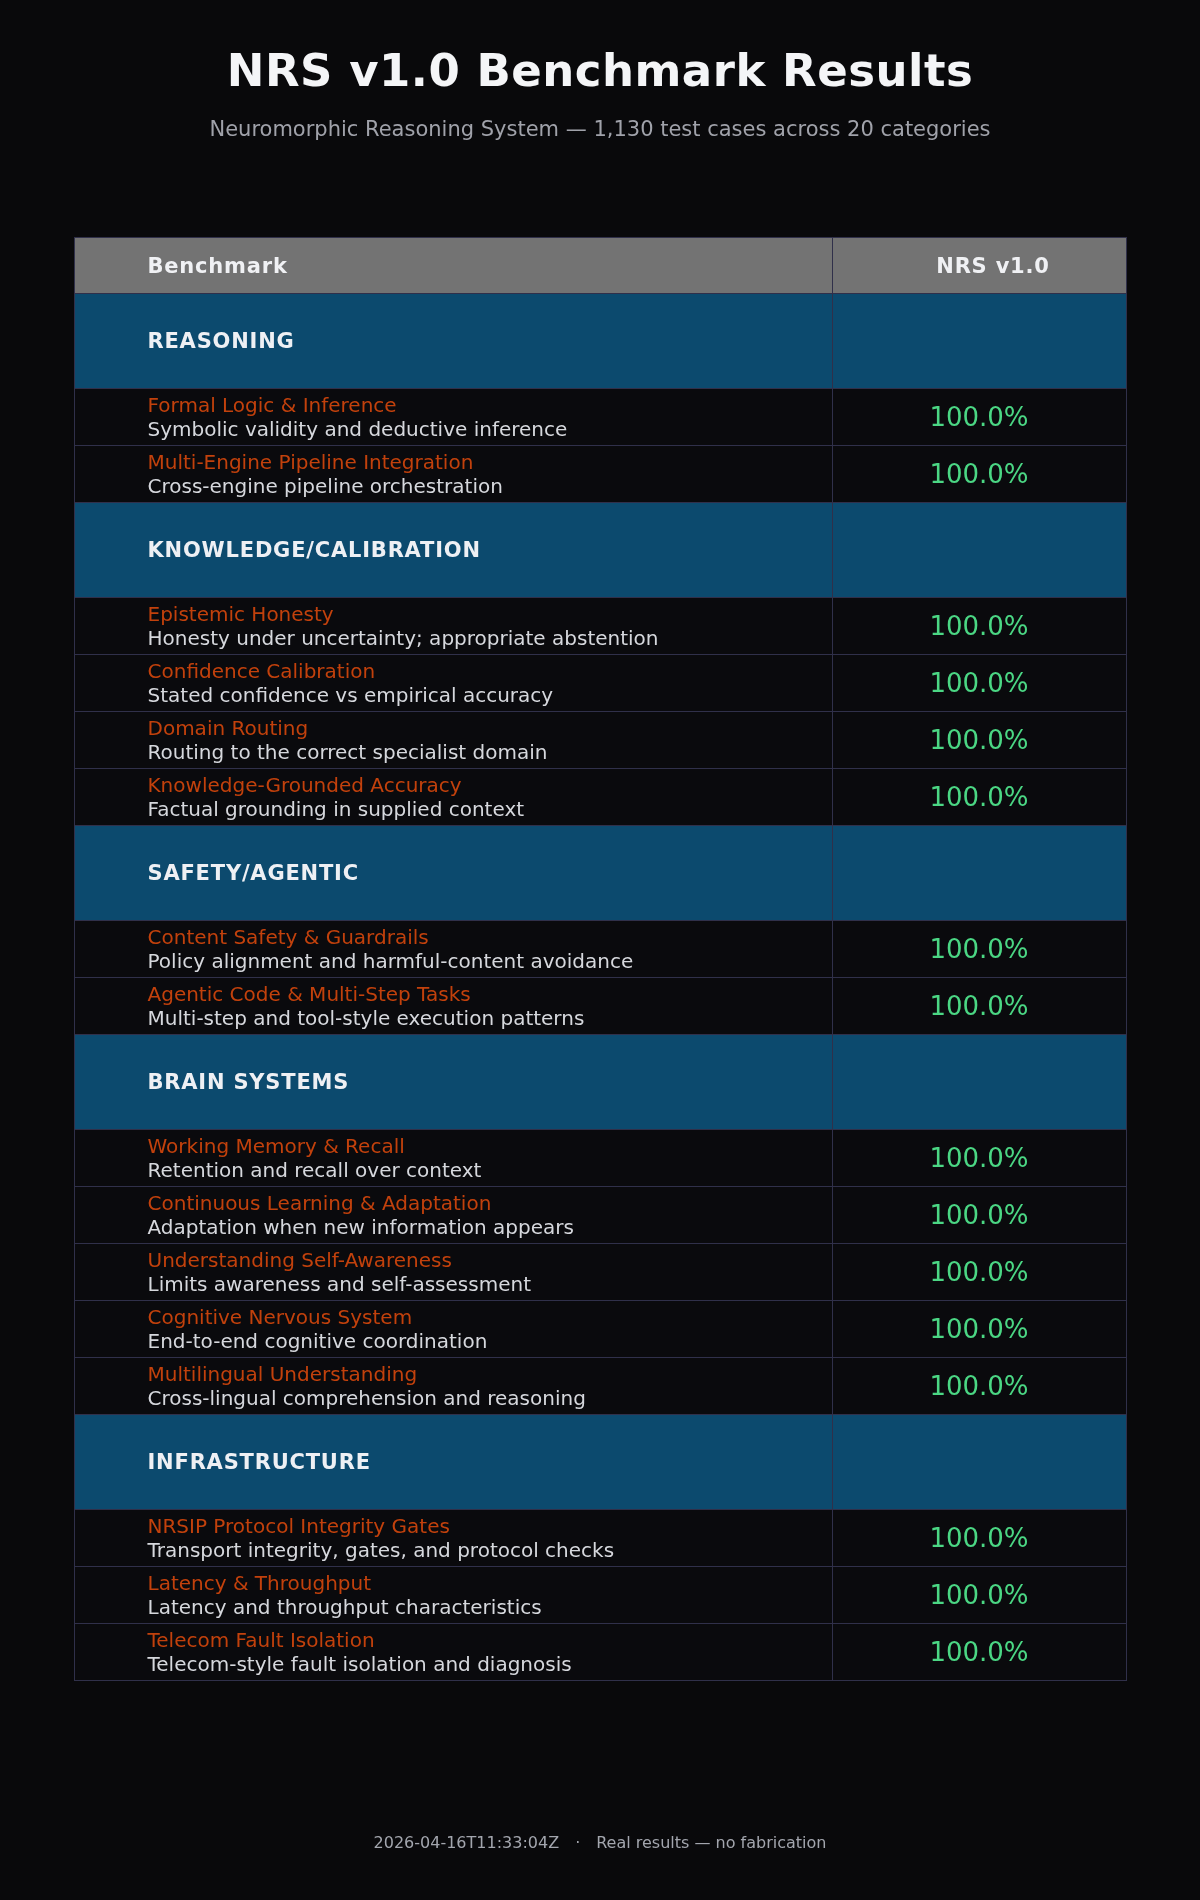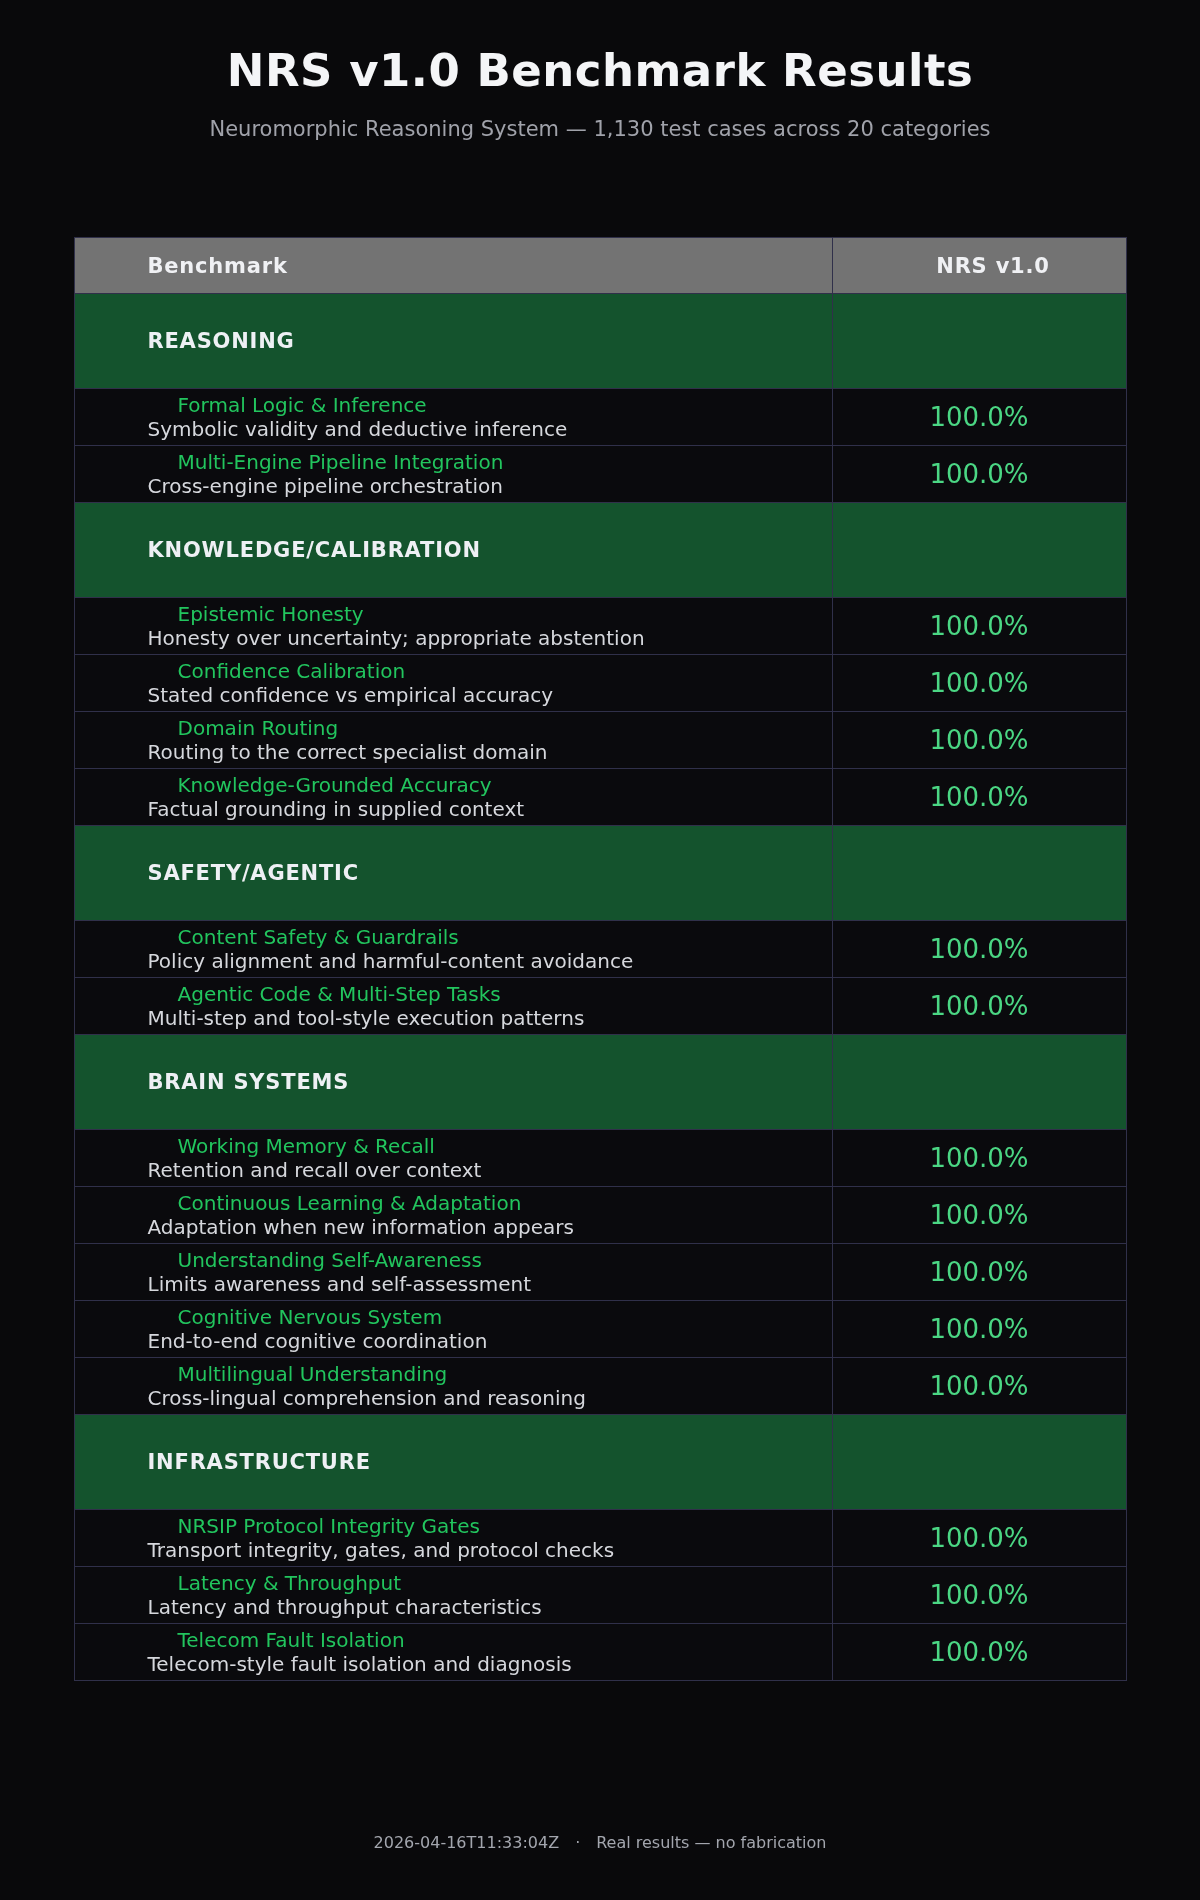--- a/index.html
+++ b/index.html
@@ -37,32 +37,32 @@
   thead th {
     background: #737373;
     height: 56px;
     font-size: 21px;
     font-weight: bold;
     color: #f0f1f4;
     letter-spacing: 0.8px;
   }
   th.h-bench { text-align: left; padding-left: 73px; }
   th.h-val   { text-align: center; padding-left: 28px; }
-  tr.section-row td { background: #14532d; height: 95px; }
+  tr.section-row td { background: #0c4a6e; height: 95px; }
   td.cell-section {
     font-size: 21px;
     font-weight: bold;
     letter-spacing: 0.8px;
     color: #eef0f4;
     padding-left: 73px;
     vertical-align: middle;
   }
   tr.data-row td { background: #0a0a0d; height: 54px; }
   td.cell-bench { padding: 4px 12px 4px 73px; vertical-align: middle; }
-  .row-name { font-size: 20px; color: #22c55e; line-height: 24px; margin-left: 30px; }
+  .row-name { font-size: 20px; color: #c2410c; line-height: 24px; }
   .row-desc { font-size: 20px; color: #d6d8dd; line-height: 24px; }
   td.cell-value {
     text-align: center;
     vertical-align: middle;
     font-size: 26px;
     font-weight: normal;
     color: #4bd784;
   }
   .footer {
     margin-top: 152px;
@@ -110,21 +110,21 @@
       <td class="cell-value">100.0%</td>
     </tr>
 
     <tr class="section-row">
       <td class="cell-section">KNOWLEDGE/CALIBRATION</td>
       <td class="cell-section-value"></td>
     </tr>
     <tr class="data-row">
       <td class="cell-bench">
         <div class="row-name">Epistemic Honesty</div>
-        <div class="row-desc">Honesty over uncertainty; appropriate abstention</div>
+        <div class="row-desc">Honesty under uncertainty; appropriate abstention</div>
       </td>
       <td class="cell-value">100.0%</td>
     </tr>
     <tr class="data-row">
       <td class="cell-bench">
         <div class="row-name">Confidence Calibration</div>
         <div class="row-desc">Stated confidence vs empirical accuracy</div>
       </td>
       <td class="cell-value">100.0%</td>
     </tr>

